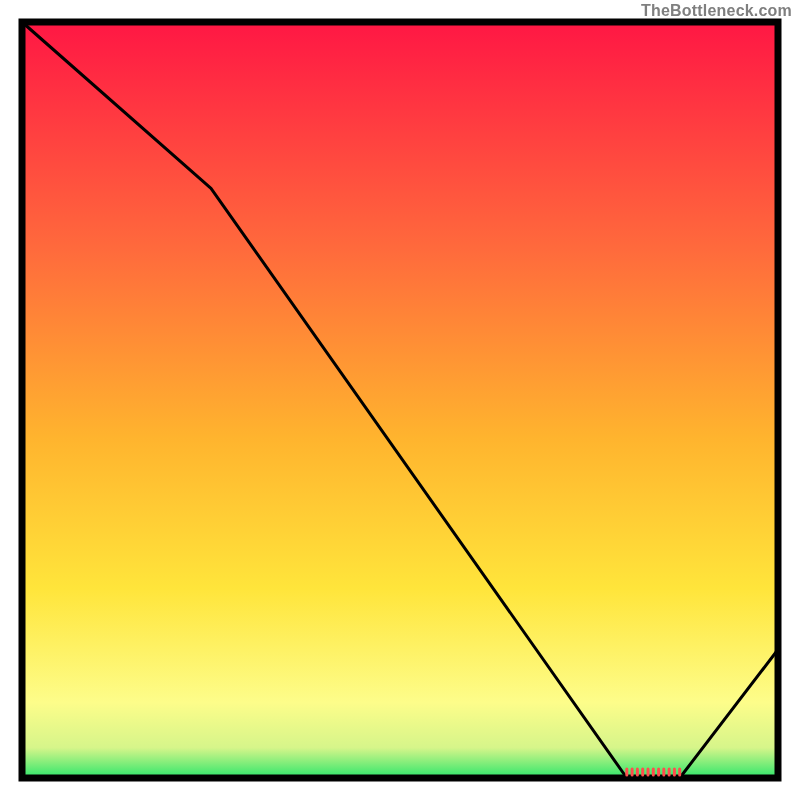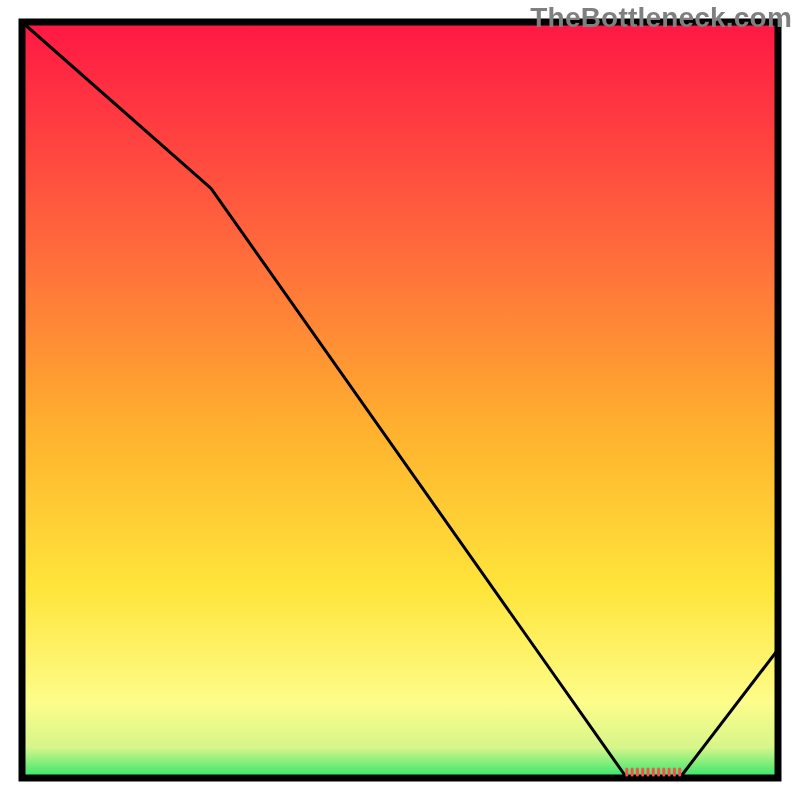--- a/index.html
+++ b/index.html
@@ -7,21 +7,21 @@
   .wrap {
     position: relative;
     width: 800px;
     height: 800px;
   }
   .attribution {
     position: absolute;
     top: 2px;
     right: 8px;
     font-family: Arial, Helvetica, sans-serif;
-    font-size: 28px;
+    font-size: 16px;
     font-weight: 600;
     color: #7f7f7f;
     letter-spacing: 0.2px;
   }
   svg { display: block; }
 </style>
 </head>
 <body>
 
 <div class="wrap">

